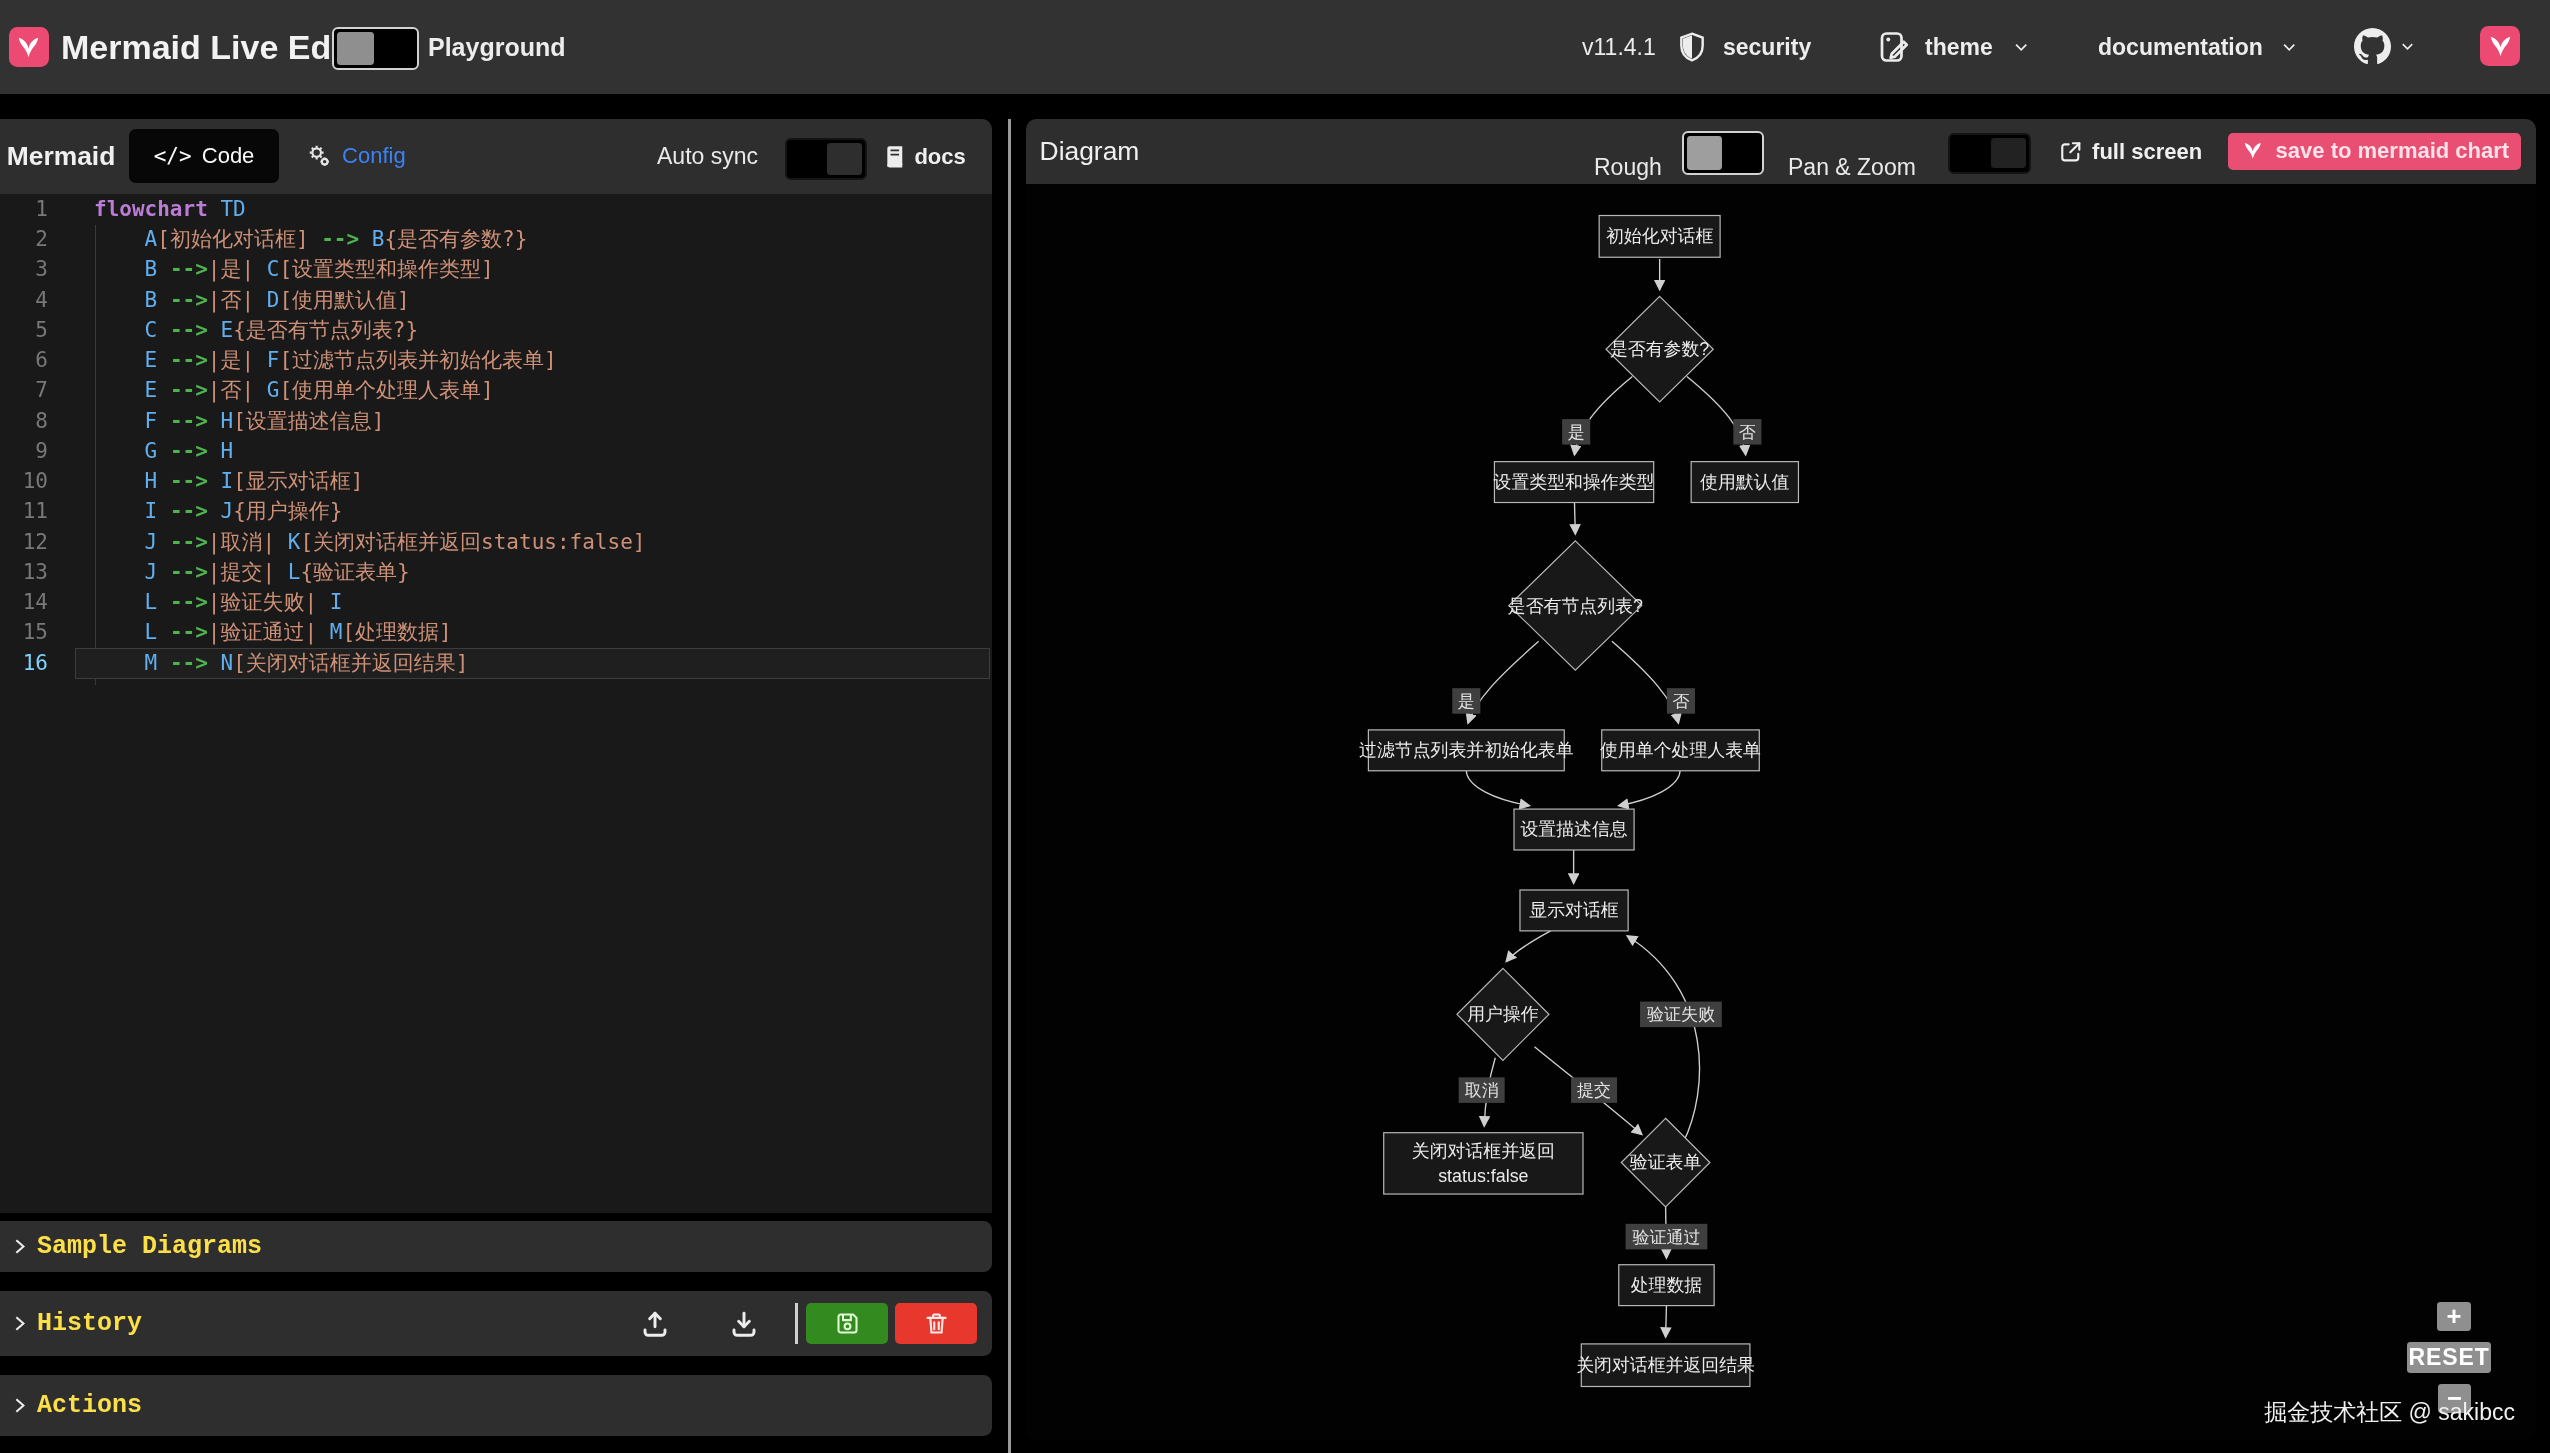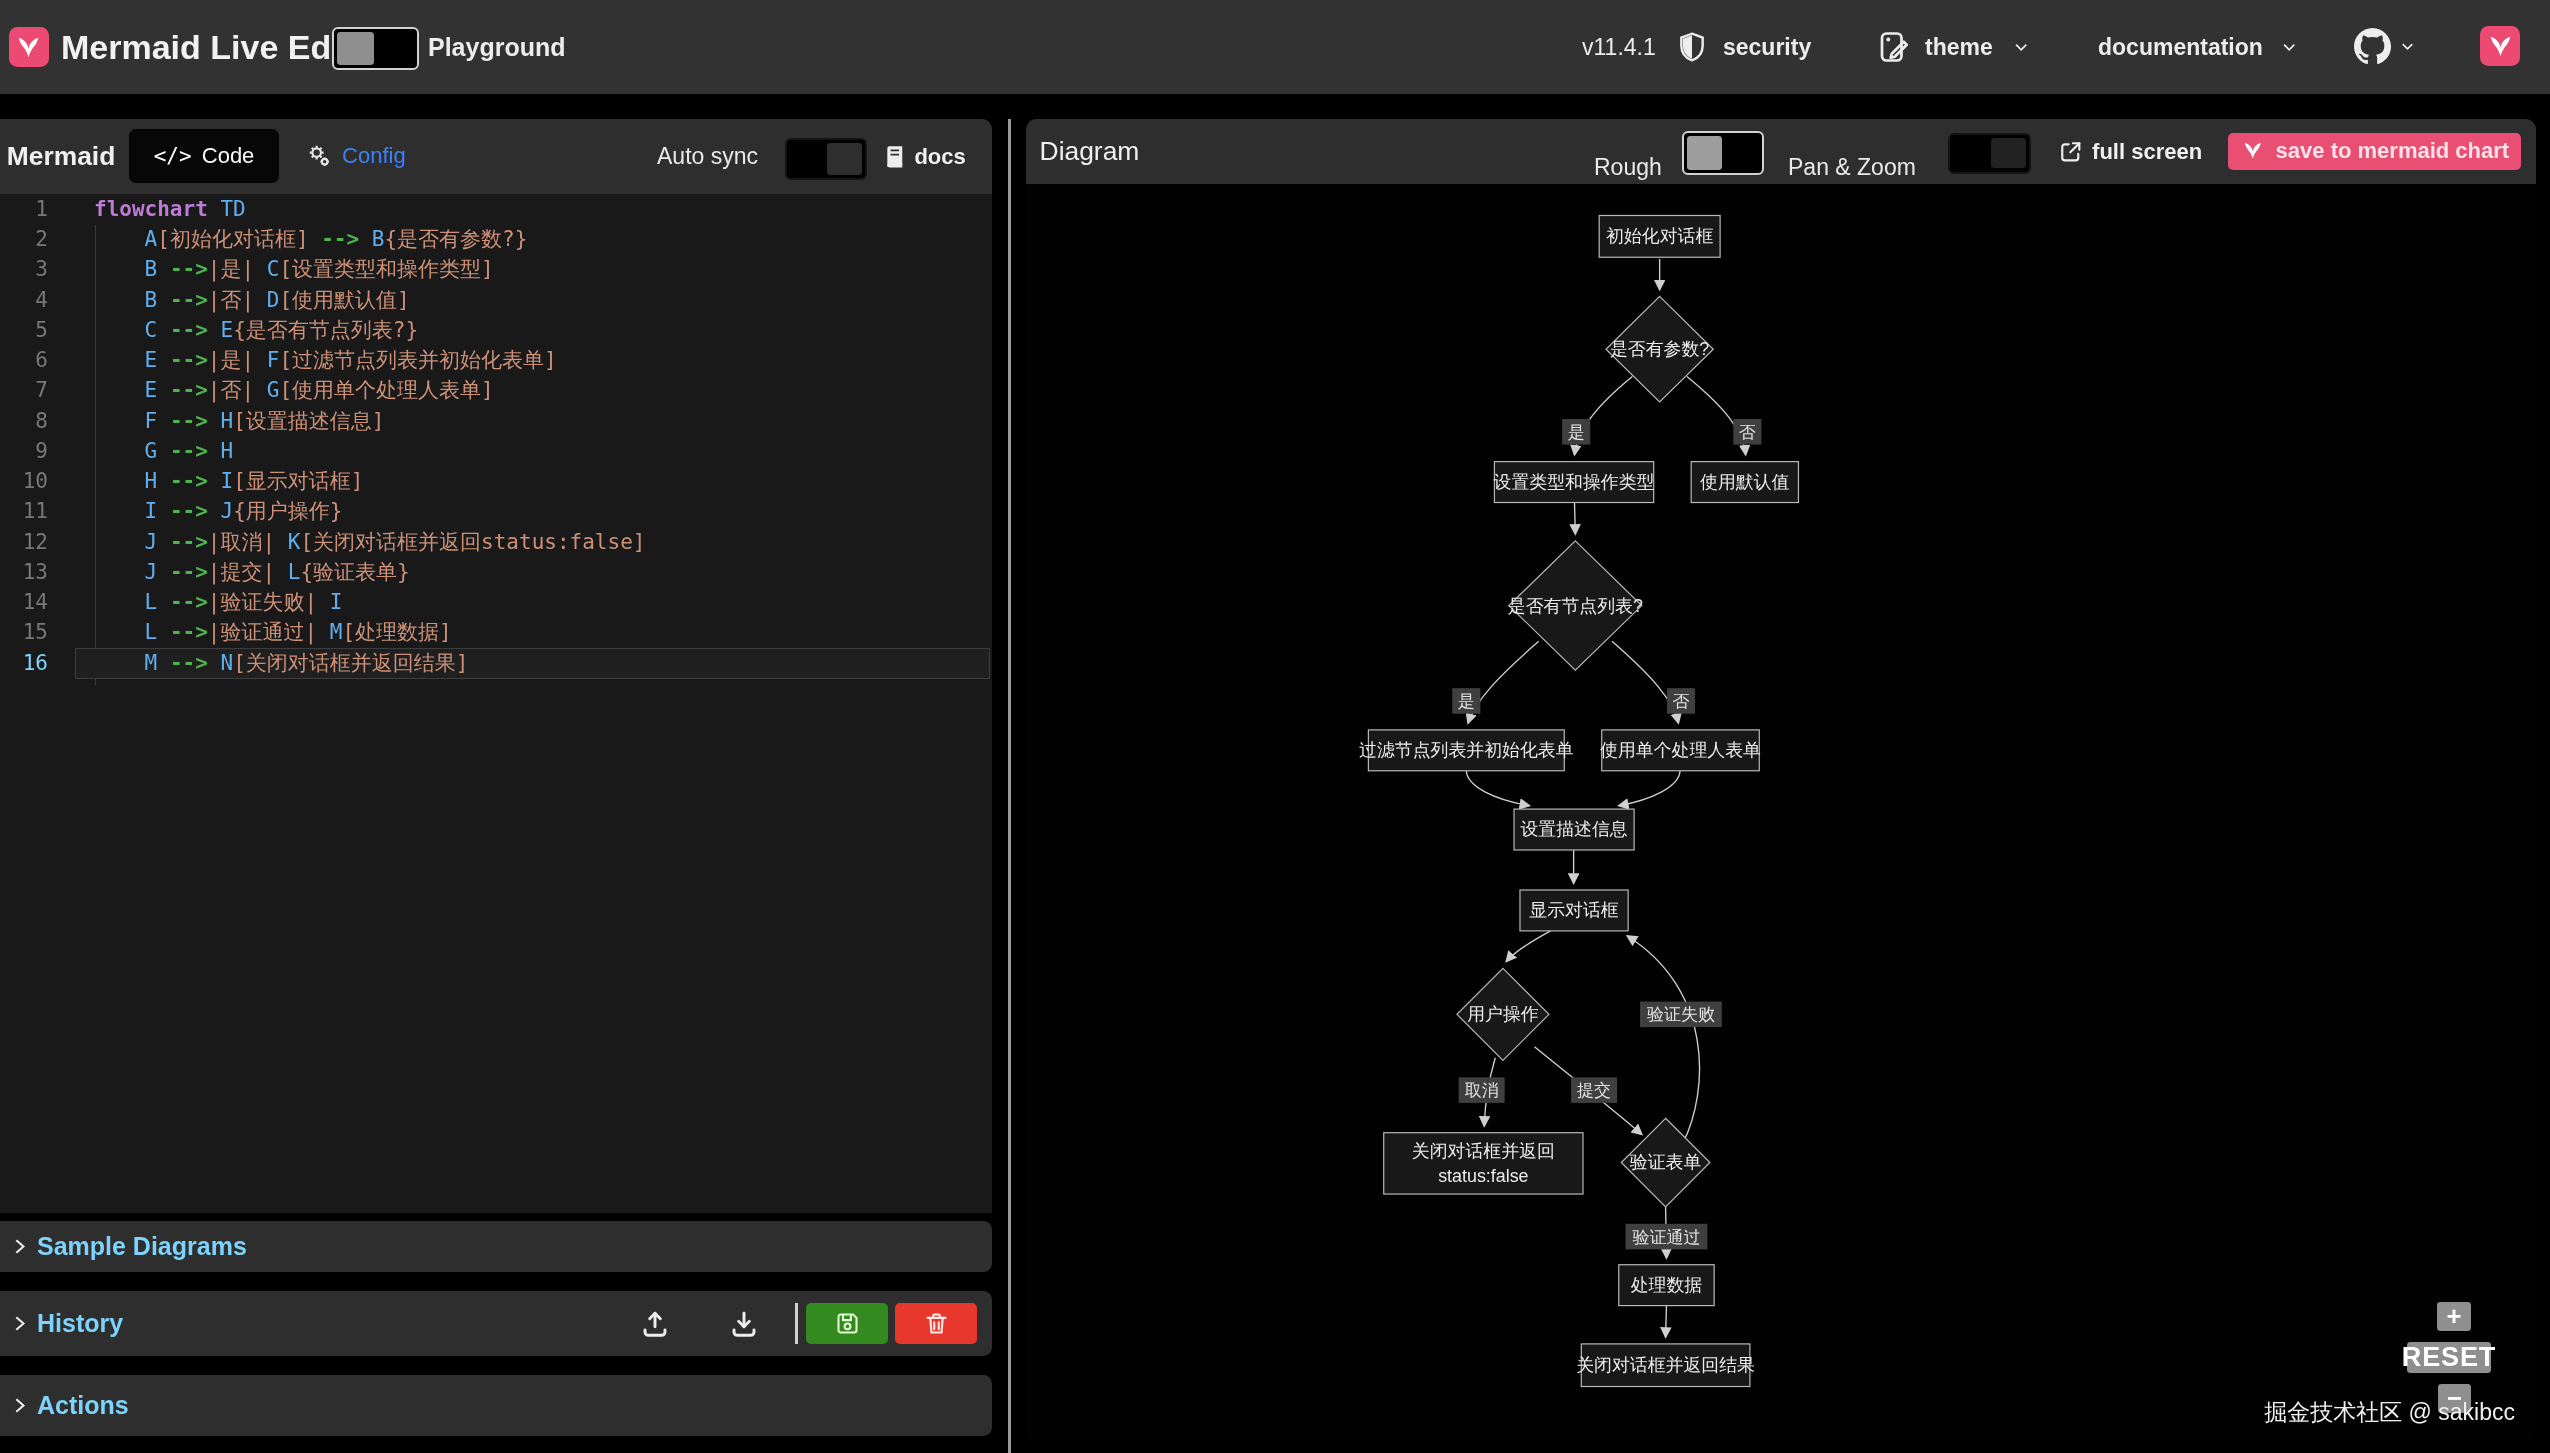--- a/index.html
+++ b/index.html
@@ -50,21 +50,21 @@
   .indent-guide{position:absolute;left:95px;top:31px;width:0.9px;height:460px;background:#3a3a3a;}
   .tk-kw{color:#bb7cd6;font-weight:bold;}
   .tk-id{color:#61afef;}
   .tk-ar{color:#4fb44f;font-weight:bold;}
   .tk-st{color:#ce9178;}
   .tk-pl{color:#d4d4d4;}
 
   
   .section-bar{position:absolute;left:0;width:992px;background:#2e2e2e;border-radius:0 8.5px 8.5px 0;}
   .section-label{position:absolute;left:37px;top:0;height:100%;display:flex;align-items:center;
-                 font-size:25px;font-weight:bold;color:#7dd3fc;}
+                 font-size:25px;font-weight:bold;color:#fde047;font-family:Liberation Mono, monospace;}
   .sec-chev{position:absolute;left:10.2px;top:50%;margin-top:-9.4px;}
   .hist-icon{position:absolute;top:50%;margin-top:-16px;cursor:pointer;}
   .hist-divider{position:absolute;left:795px;top:50%;margin-top:-20.4px;width:2.6px;height:41px;background:#cfcfcf;}
   .hist-btn{position:absolute;top:50%;margin-top:-20.4px;width:82px;height:41px;border-radius:5.1px;
             display:flex;align-items:center;justify-content:center;cursor:pointer;}
   .hist-save{left:806px;background:#338a1f;}
   .hist-del{left:895px;background:#e8382e;}
 
   
   .splitter{position:absolute;left:1008px;top:119px;width:2.6px;height:1334px;background:#9a9a9a;cursor:col-resize;}
@@ -367,20 +367,20 @@
           <polygon points="751,1097 803,1149 751,1201 699,1149" fill="#181818" stroke="#b9b9b9" stroke-width="1.4"></polygon>
           <text text-anchor="middle" fill="#ececec" font-size="21"><tspan x="751" y="1156">验证表单</tspan></text>
           <rect x="696" y="1269" width="112" height="48" fill="#181818" stroke="#b9b9b9" stroke-width="1.4"></rect>
           <text text-anchor="middle" fill="#ececec" font-size="21"><tspan x="752" y="1300">处理数据</tspan></text>
           <rect x="652" y="1362" width="198" height="50" fill="#181818" stroke="#b9b9b9" stroke-width="1.4"></rect>
           <text text-anchor="middle" fill="#ececec" font-size="21"><tspan x="751" y="1394">关闭对话框并返回结果</tspan></text>
         </g>
     </svg>
 
     <div class="zoom-btn" style="left:1411px;top:1118px;width:34px;height:29px;font-size:25.6px;">+</div>
-    <div class="zoom-btn" style="left:1381px;top:1158px;width:84px;height:31px;font-size:27px;letter-spacing:0.9px;">RESET</div>
+    <div class="zoom-btn" style="left:1381px;top:1158px;width:84px;height:31px;font-size:23px;letter-spacing:0.9px;">RESET</div>
     <div class="zoom-btn" style="left:1412px;top:1200px;width:33px;height:29px;font-size:25.6px;">−</div>
 
     <div class="watermark">掘金技术社区 @ sakibcc</div>
   </div>
 
 </div>
 
 
 </body></html>

